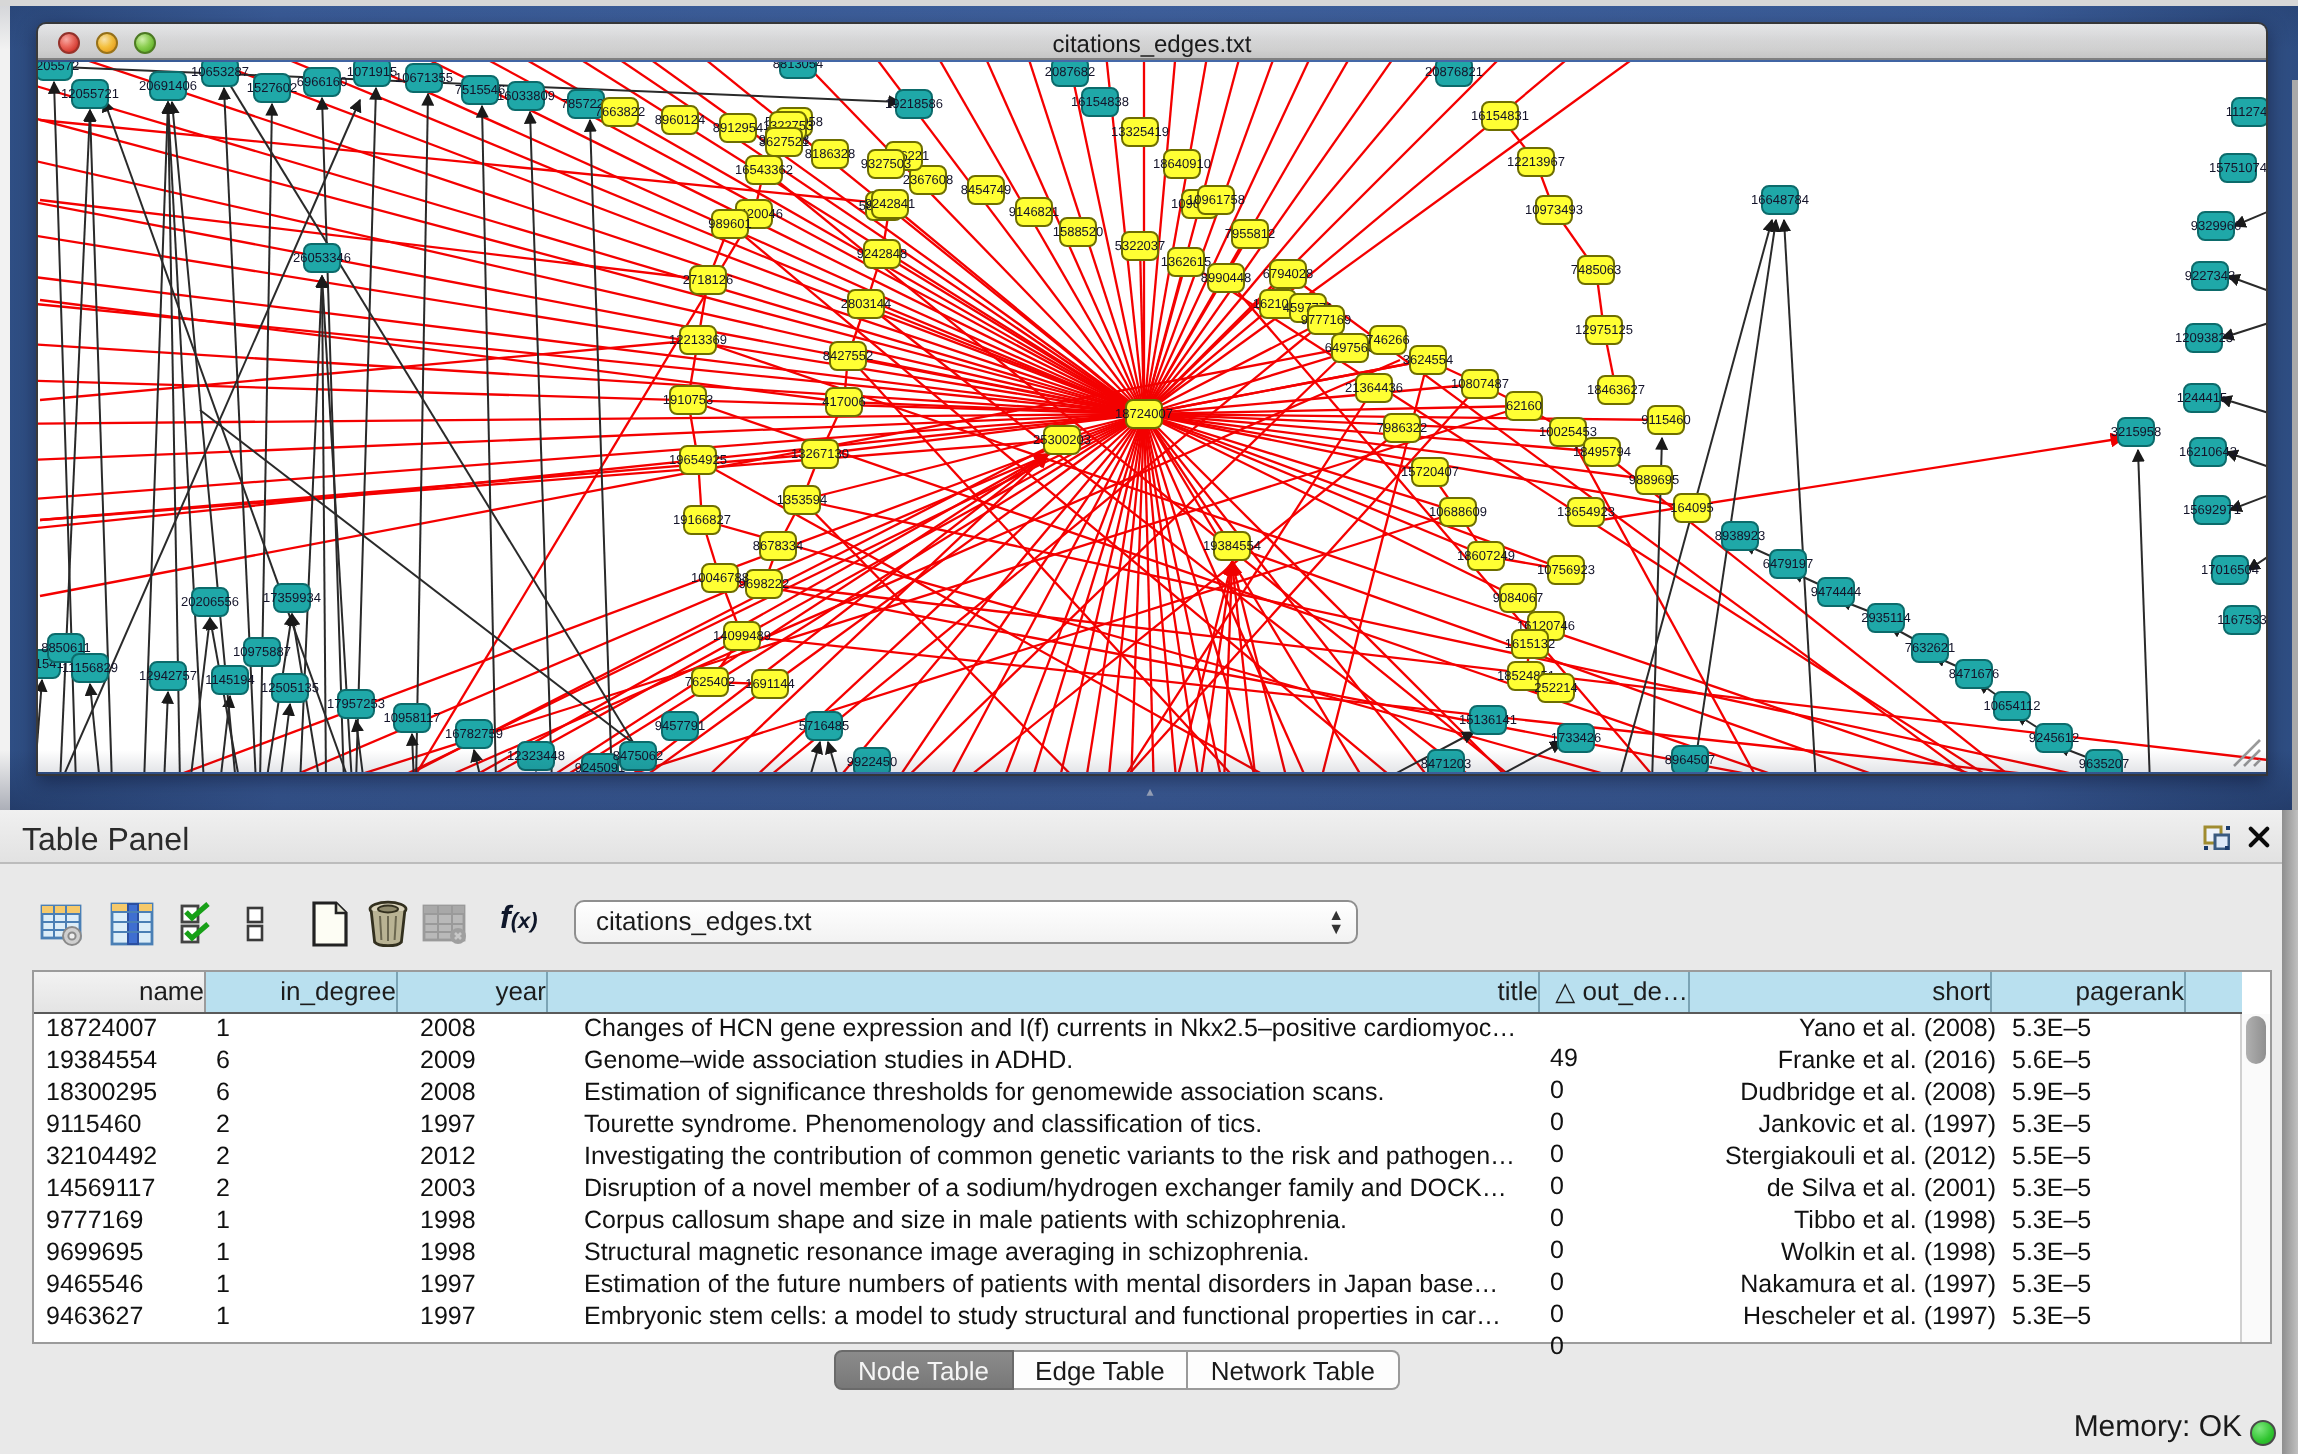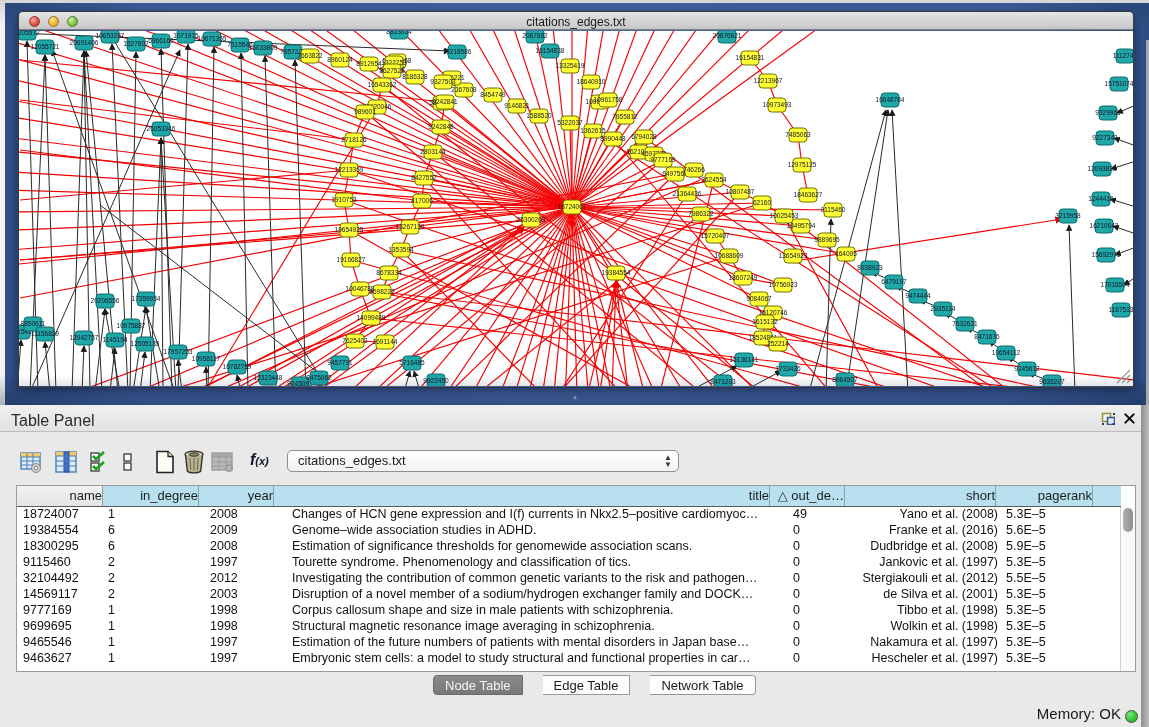--- a/index.html
+++ b/index.html
@@ -51,27 +51,27 @@
 #th4 { left:753px; width:75px; }
 #th5 { left:828px; width:151px; }
 #th6 { left:979px; width:97px; }
 #tbody { position:absolute; left:0; top:21px; width:1104px; }
 .tr { position:relative; height:16px; }
 .c { position:absolute; top:0; height:16px; font-size:12.5px; color:#111; line-height:15px; white-space:nowrap; overflow:hidden; }
 .c0 { left:6px; width:80px; }
 .c1 { left:91px; width:90px; }
 .c2 { left:193px; width:70px; }
 .c3 { left:265px; width:490px;margin-left:10px; }
-.c4 { left:776px; width:70px; }
+.c4 { left:758px; width:70px;margin-top:15px; }
 .c5 { left:833px; width:148px;text-align:right; }
 .c6 { left:989px; width:90px; }
 #vsb { position:absolute; right:0; top:21px; width:15px; height:164px; background:#fafafa; border-left:1px solid #d0d0d0; }
 #vsb .thumb { position:absolute; left:2px; top:1px; width:10px; height:24px; background:linear-gradient(90deg,#b0b0b0,#8f8f8f); border-radius:5px; }
 
-#tabs { position:absolute; left:433px; top:270px; height:20px; display:flex; font-size:13px;gap:20px; }
+#tabs { position:absolute; left:417px; top:270px; height:20px; display:flex; font-size:13px; }
 .tab { height:20px; line-height:19px; padding:0 11px; background:#fdfdfd; border:1px solid #9a9a9a; border-left:none; color:#1a1a1a; }
 .tab.sel { background:linear-gradient(#8b8b8b,#787878); color:#f5f5f5; border:1px solid #6a6a6a; border-radius:4px 0 0 4px; }
 .tab.last { border-radius:0 4px 4px 0; }
 #mem { position:absolute; right:28px; bottom:5px; font-size:15px; color:#1a1a1a; }
 #memdot { position:absolute; right:11px; bottom:4px; width:13px; height:13px; border-radius:50%;
   background:radial-gradient(circle at 35% 30%,#7fe87f,#2fc42f 60%,#23a823); border:1px solid #4a4a4a; }
 #redge { position:absolute; right:0; top:405px; width:8px; height:322px; background:linear-gradient(90deg,#8e8e8e,#c0c0c0); }
 #redge2 { position:absolute; right:0; top:40px; width:3px; height:365px; background:#a9a9a9; }
 </style></head>
 <body>

